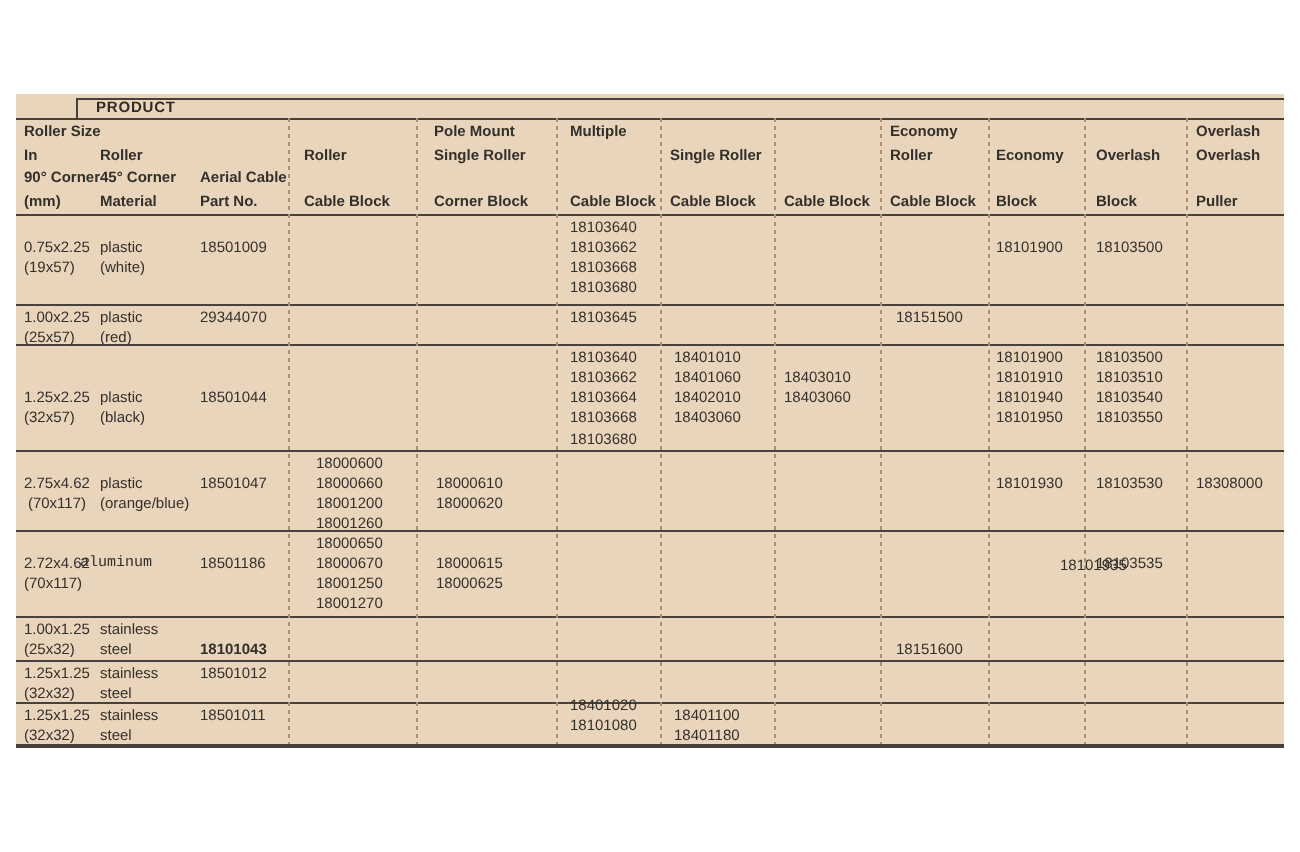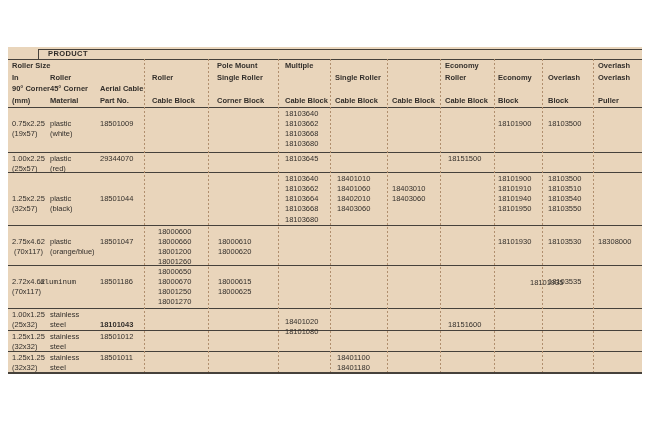--- a/index.html
+++ b/index.html
@@ -204,21 +204,21 @@
 steel</div>
       <div class="cell" style="left: 100px; top: 309.5px; font-weight: bold;">
 18101043</div>
       <div class="cell" style="left: 448px; top: 309.5px;">
 18151600</div>
       <div class="cell" style="left: 12px; top: 331.5px;">1.25x1.25
 (32x32)</div>
       <div class="cell" style="left: 50px; top: 331.5px;">stainless
 steel</div>
       <div class="cell" style="left: 100px; top: 331.5px;">18501012</div>
-      <div class="cell" style="left: 285px; top: 317px;">18401020
+      <div class="cell" style="left: 285px; top: 348px;">18401020
 18101080</div>
       <div class="cell" style="left: 12px; top: 352.5px;">1.25x1.25
 (32x32)</div>
       <div class="cell" style="left: 50px; top: 352.5px;">stainless
 steel</div>
       <div class="cell" style="left: 100px; top: 352.5px;">18501011</div>
       <div class="cell" style="left: 337px; top: 352.5px;">18401100
 18401180</div>
     </div>
 </div>

